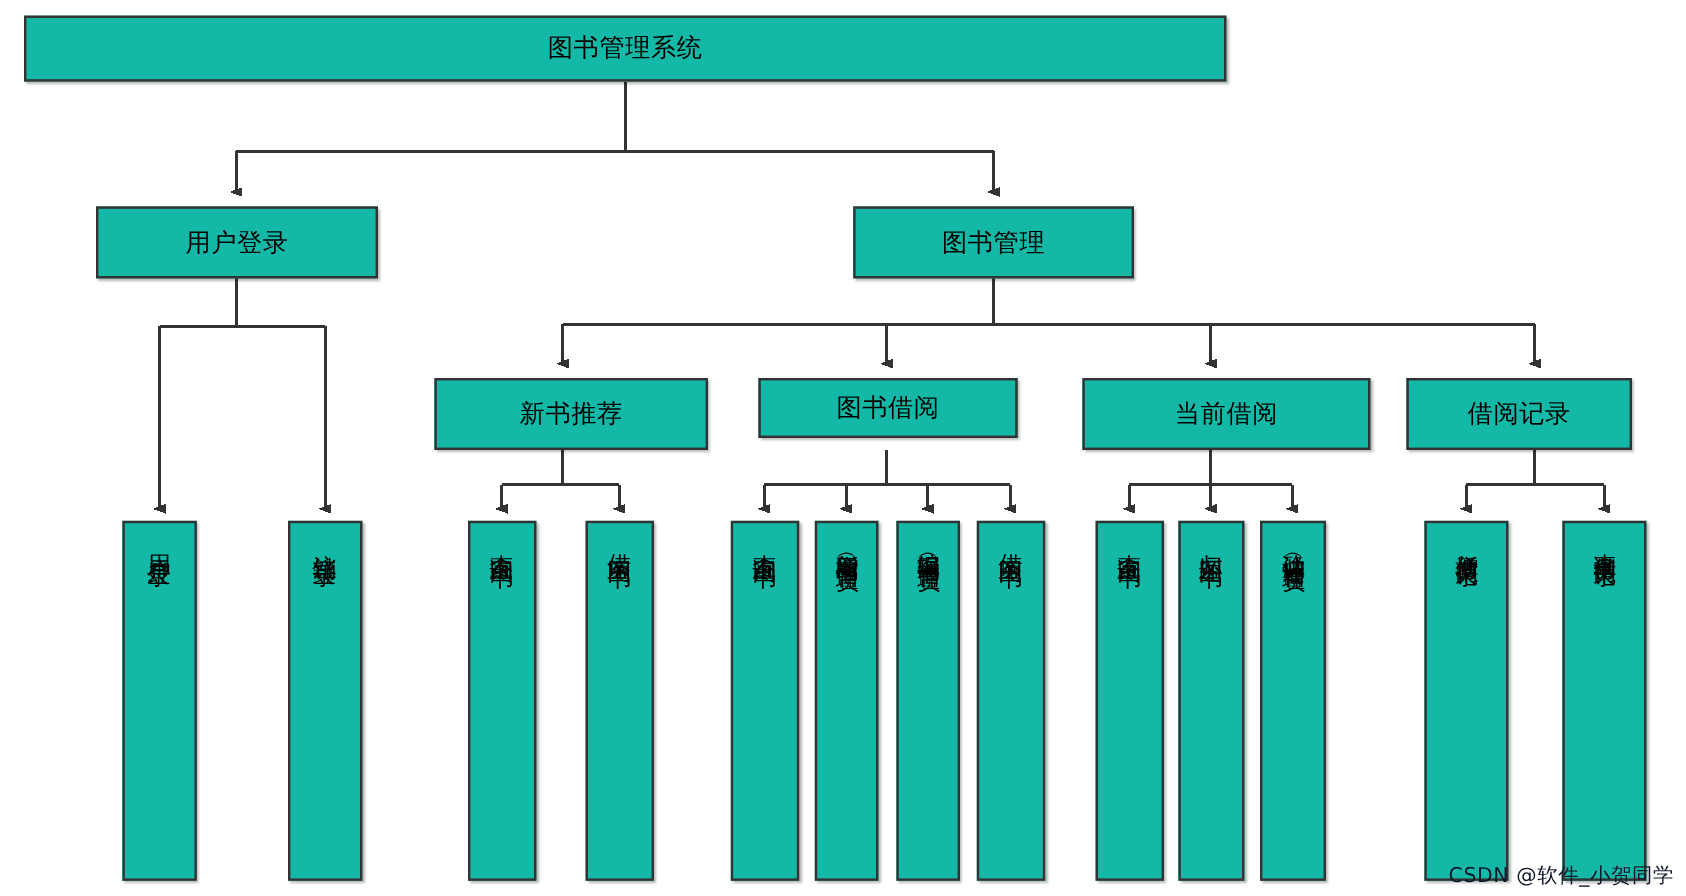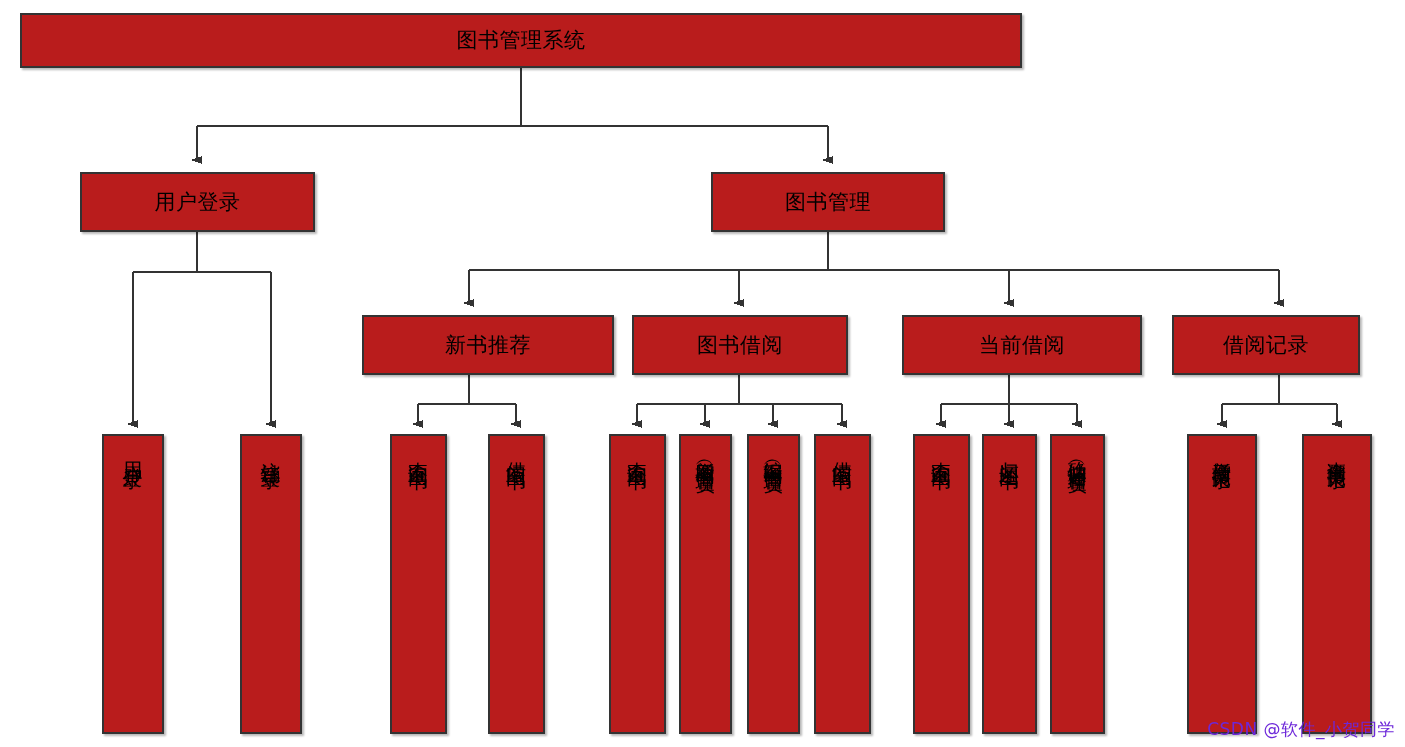--- a/index.html
+++ b/index.html
@@ -7,21 +7,21 @@
     width:1405px;height:747px;
     background:#ffffff;
     font-family:"DejaVu Sans","Liberation Sans",sans-serif;
     overflow:hidden;
     position:relative;
   }
   #canvas{position:absolute;left:0;top:0;width:1405px;height:747px;}
 
   .node{
     position:absolute;
-    background:#b91c1c;
+    background:#14b8a6;
     border:2.5px solid #333333;
     box-sizing:border-box;
     box-shadow:2px 2px 2px rgba(0,0,0,0.28);
     display:flex;
     align-items:center;
     justify-content:center;
     color:#000000;
   }
   .node .label{
     font-size:21px;
@@ -43,21 +43,21 @@
     justify-content:center;
     padding-top:10px;
   }
   .node.leaf.tall .label{font-size:19px;letter-spacing:2px;}
 
   .watermark{
     position:absolute;
     right:10px;
     bottom:6px;
     font-size:17px;
-    color:#6d28d9;
+    color:#0f172a;
     white-space:nowrap;
     letter-spacing:0.5px;
   }
   svg line, svg path{shape-rendering:crispEdges;}
 </style>
 </head>
 <body>
 
 <svg id="canvas" width="1405" height="747" viewBox="0 0 1405 747" xmlns="http://www.w3.org/2000/svg">
   <defs>
@@ -115,24 +115,24 @@
   <span class="label">图书管理系统</span>
 </div>
 
 <div class="node" style="left:80px;top:172px;width:235px;height:60px;">
   <span class="label">用户登录</span>
 </div>
 <div class="node" style="left:711px;top:172px;width:234px;height:60px;justify-content:center;">
   <span class="label">图书管理</span>
 </div>
 
-<div class="node" style="left:362px;top:315px;width:252px;height:60px;align-items:center;">
+<div class="node" style="left:362px;top:315px;width:228px;height:60px;align-items:center;">
   <span class="label">新书推荐</span>
 </div>
-<div class="node" style="left:632px;top:315px;width:216px;height:60px;">
+<div class="node" style="left:632px;top:315px;width:216px;height:50px;">
   <span class="label">图书借阅</span>
 </div>
 <div class="node" style="left:902px;top:315px;width:240px;height:60px;">
   <span class="label">当前借阅</span>
 </div>
 <div class="node" style="left:1172px;top:315px;width:188px;height:60px;">
   <span class="label">借阅记录</span>
 </div>
 
 <div class="node leaf" style="left:102px;top:434px;width:62px;height:300px;">

